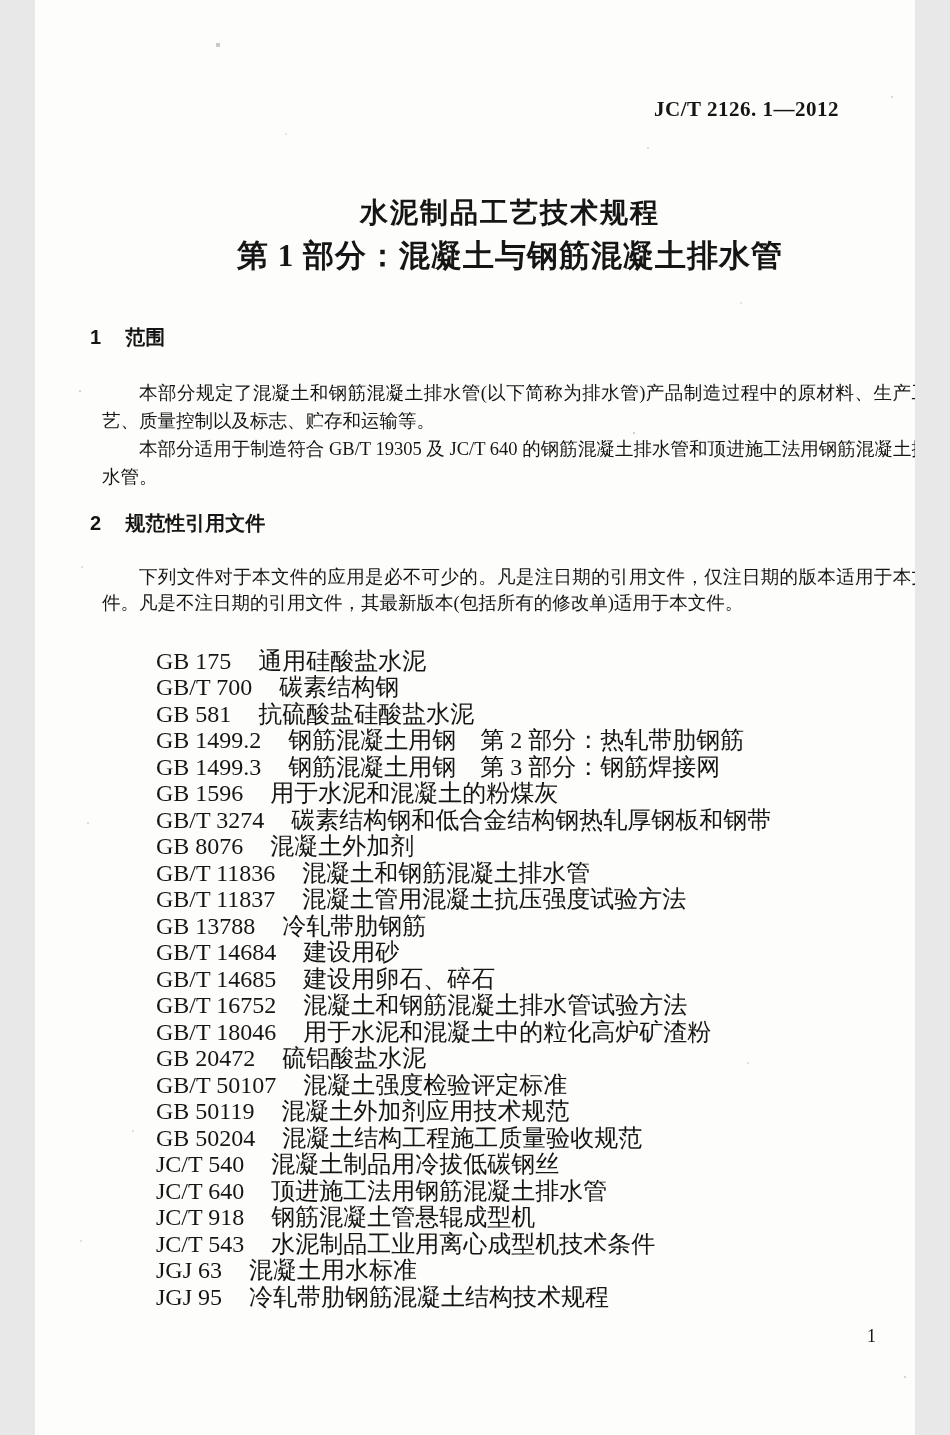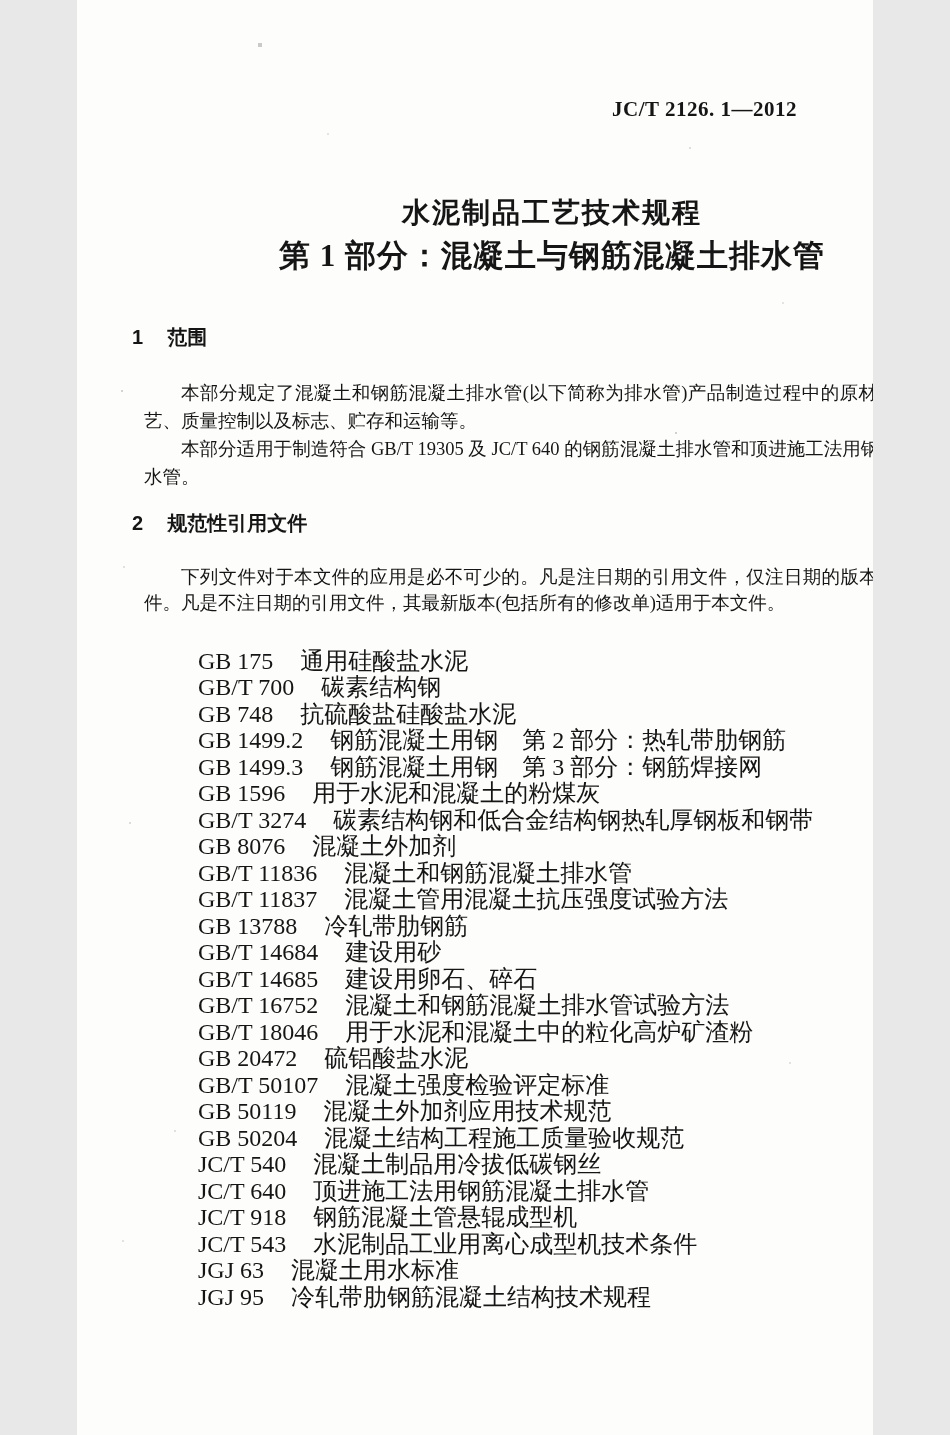--- a/index.html
+++ b/index.html
@@ -2,21 +2,21 @@
 <html lang="zh"><head>
 <meta charset="utf-8">
 <style>
   html, body {
     margin: 0;
     padding: 0;
     background: #e8e8e8;
   }
   .page {
     position: relative;
-    width: 796px;
+    width: 880px;
     height: 1435px;
     margin: 0 auto;
     background: #fdfdfb;
     color: #151515;
     overflow: hidden;
     font-family: "Liberation Serif", "DejaVu Serif", serif;
   }
   
   .noise {
     position: absolute;
@@ -159,21 +159,21 @@
   <div class="ref-list">
     <div class="ref-item">
       <span class="ref-code">GB 175</span><span class="ref-title">通用硅酸盐水泥</span>
     </div>
 
     <div class="ref-item">
       <span class="ref-code">GB/T 700</span><span class="ref-title">碳素结构钢</span>
     </div>
 
     <div class="ref-item">
-      <span class="ref-code">GB 748</span><span class="ref-title">抗硫酸盐硅酸盐水泥</span>
+      <span class="ref-code">GB 581</span><span class="ref-title">抗硫酸盐硅酸盐水泥</span>
     </div>
 
 
     <div class="ref-item">
       <span class="ref-code">GB 1499.2</span><span class="ref-title">钢筋混凝土用钢　第 2 部分：热轧带肋钢筋</span>
     </div>
 
     <div class="ref-item">
       <span class="ref-code">GB 1499.3</span><span class="ref-title">钢筋混凝土用钢　第 3 部分：钢筋焊接网</span>
     </div>

